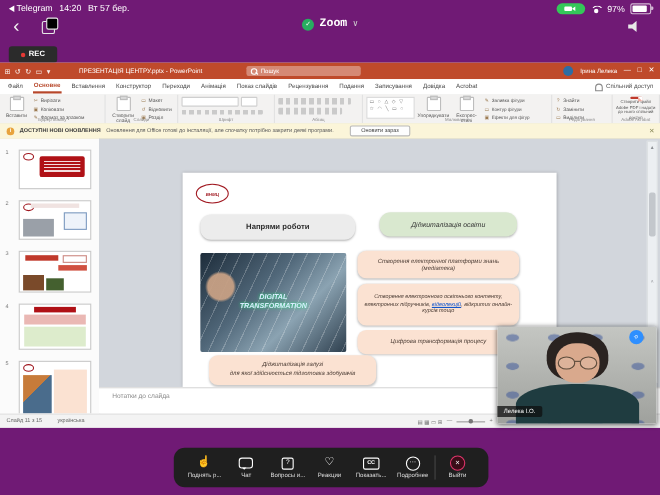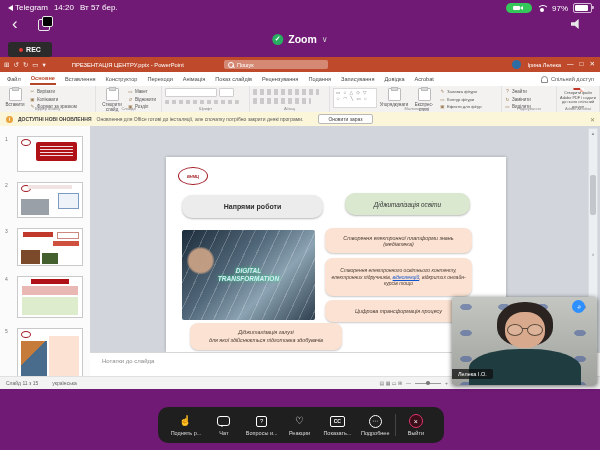--- a/index.html
+++ b/index.html
@@ -21,21 +21,21 @@
   .wifi::after{content:"";position:absolute;left:3px;top:3px;width:4px;height:4px;background:#fff;border-radius:50%;}
   .bat{position:relative;width:17px;height:8px;border:1px solid rgba(255,255,255,.7);border-radius:2px;}
   .bat i{position:absolute;left:1px;top:1px;bottom:1px;width:13px;background:#fff;border-radius:1px;}
   .bat::after{content:"";position:absolute;right:-3px;top:2px;width:2px;height:3px;background:rgba(255,255,255,.7);border-radius:0 1px 1px 0;}
 
   
   .zoom-top{position:absolute;top:13px;left:0;right:0;height:26px;}
   .zback{position:absolute;left:12px;top:1px;color:#f2f2f2;font-size:17px;line-height:20px;}
   .multi{position:absolute;left:38px;top:6px;width:10px;height:10px;border:1.3px solid #e8e8e8;border-radius:2px;}
   .multi::before{content:"";position:absolute;left:3px;top:-4px;width:9px;height:9px;border:1.3px solid #e8e8e8;border-radius:2px;background:#000;}
-  .ztitle{position:absolute;left:50%;top:20px;transform:translateX(-50%);display:flex;align-items:center;gap:5px;color:#fff;font-size:10.5px;font-weight:bold;}
+  .ztitle{position:absolute;left:50%;top:3px;transform:translateX(-50%);display:flex;align-items:center;gap:5px;color:#fff;font-size:10.5px;font-weight:bold;font-family:Liberation Mono, monospace;}
   .zshield{width:11px;height:11px;background:#27ae60;border-radius:50%;display:flex;align-items:center;justify-content:center;}
   .zshield i{font-style:normal;font-size:7px;color:#fff;font-weight:bold;}
   .zchev{color:#cfcfcf;font-size:8px;font-weight:normal;}
   .spk{position:absolute;right:18px;top:6px;width:11px;height:10px;background:#e8e8e8;
        clip-path:polygon(0 32%,34% 32%,70% 0,70% 100%,34% 68%,0 68%);}
 
   
   .rec{position:absolute;top:42px;left:8px;width:44px;height:15px;background:#2b2b2b;border-radius:3px;
        display:flex;align-items:center;justify-content:center;gap:3px;color:#fff;font-size:7px;font-weight:bold;}
   .rec .dot{width:4px;height:4px;border-radius:50%;background:#e53935;}

